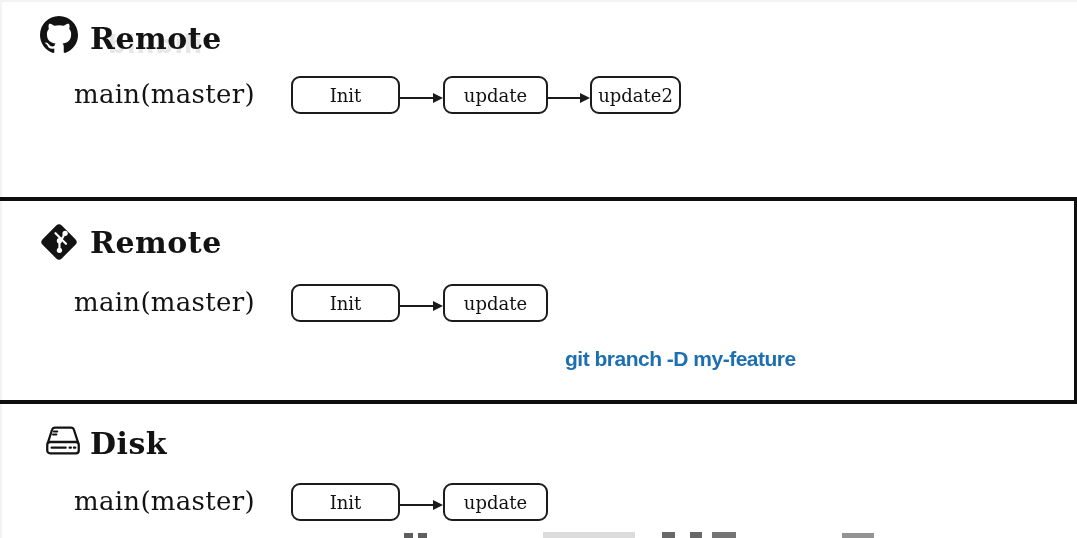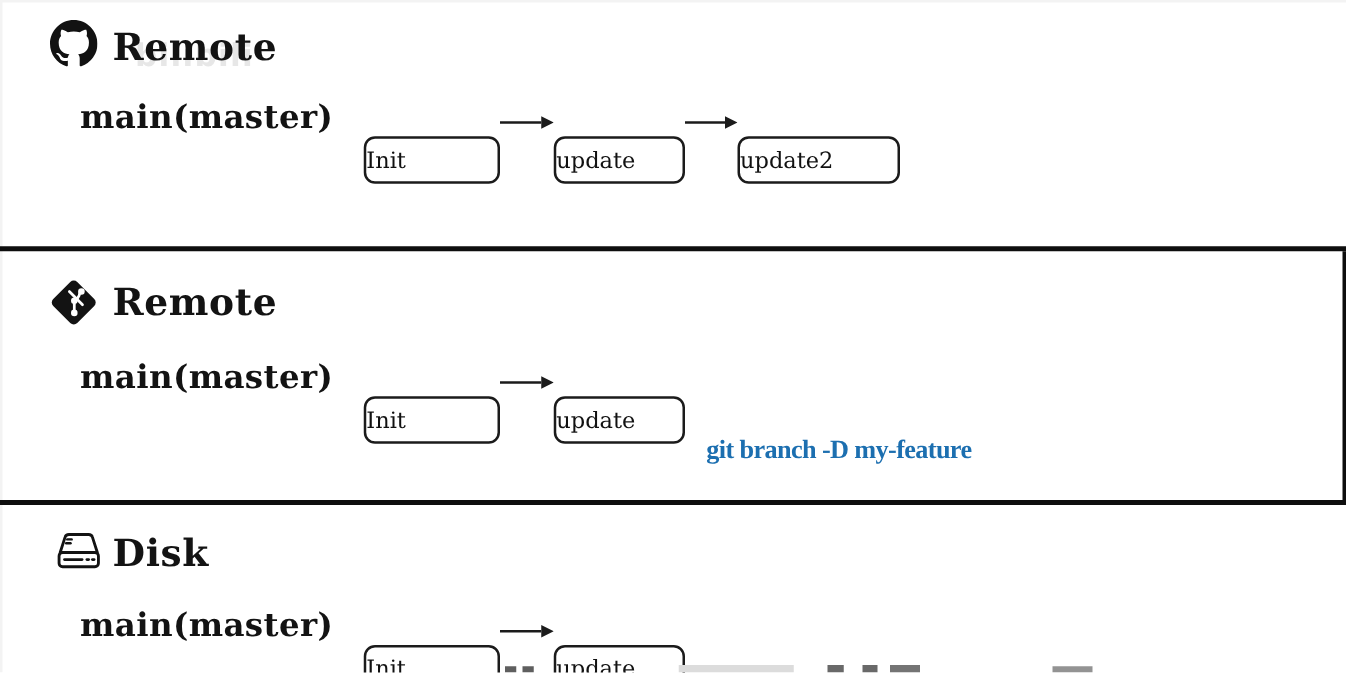--- a/index.html
+++ b/index.html
@@ -8,37 +8,37 @@
     background:#ffffff;font-family:"DejaVu Serif",serif;color:#151515;
   }
   .edge-strip-top{position:absolute;left:0;top:0;width:1077px;height:2px;background:#f3f3f3;}
   .edge-strip-left{position:absolute;left:0;top:0;width:2px;height:538px;background:#f3f3f3;}
   .separator{position:absolute;left:0;width:1077px;height:4px;background:#0e0e0e;}
   .right-border-seg{position:absolute;right:0;width:3px;background:#0e0e0e;}
   .section-title{
     position:absolute;font-size:30px;font-weight:600;letter-spacing:.5px;color:#131313;
   }
   .branch-label{
-    position:absolute;font-size:26px;font-weight:700;color:#131313;letter-spacing:.3px;
+    position:absolute;font-size:26px;font-weight:400;color:#131313;letter-spacing:.3px;margin-left:10px;
   }
   .commit-box{
     position:absolute;height:38px;box-sizing:border-box;background:#ffffff;
     border:2.5px solid #1b1b1b;border-radius:9px;
-    display:flex;align-items:center;
-    font-size:18px;font-weight:500;color:#111;margin-top:33px;
+    display:flex;align-items:center;justify-content:center;
+    font-size:18px;font-weight:500;color:#111;
   }
   .arrow{position:absolute;}
   .icon-wrap{position:absolute;}
   .watermark{
     position:absolute;left:108px;top:30px;font-family:"DejaVu Sans",sans-serif;
     font-size:25px;font-weight:bold;color:#dfdfdf;opacity:.75;
     letter-spacing:1px;pointer-events:none;
   }
   .command-text{
-    position:absolute;font-family:Liberation Serif, serif;
+    position:absolute;font-family:Liberation Sans, sans-serif;
     font-size:21px;font-weight:bold;letter-spacing:-0.5px;
   }
   .crop-mark{position:absolute;bottom:0;}
 </style>
 </head>
 <body>
 
 <div class="edge-strip-top"></div>
 <div class="edge-strip-left"></div>
 
@@ -64,21 +64,21 @@
   </span>
   <div class="commit-box" style="left:443px;top:76px;width:105px;">
     <span>update</span>
   </div>
   <span class="arrow" style="left:548px;top:89px;">
     <svg width="42" height="12">
         <line x1="0" y1="6" x2="32" y2="6" stroke="#1b1b1b" stroke-width="2"></line>
         <path d="M32 1 L42 6 L32 11 Z" fill="#1b1b1b"></path>
       </svg>
   </span>
-  <div class="commit-box" style="left:590px;top:76px;width:130px;">
+  <div class="commit-box" style="left:590px;top:76px;width:91px;">
     <span>update2</span>
   </div>
 </div>
 
 <div class="separator" style="top:197px;"></div>
 <div class="separator" style="top:400px;"></div>
 <div class="right-border-seg" style="top:201px;height:199px;"></div>
 
 <div>
   <span class="icon-wrap" style="left:38px;top:221px;">

